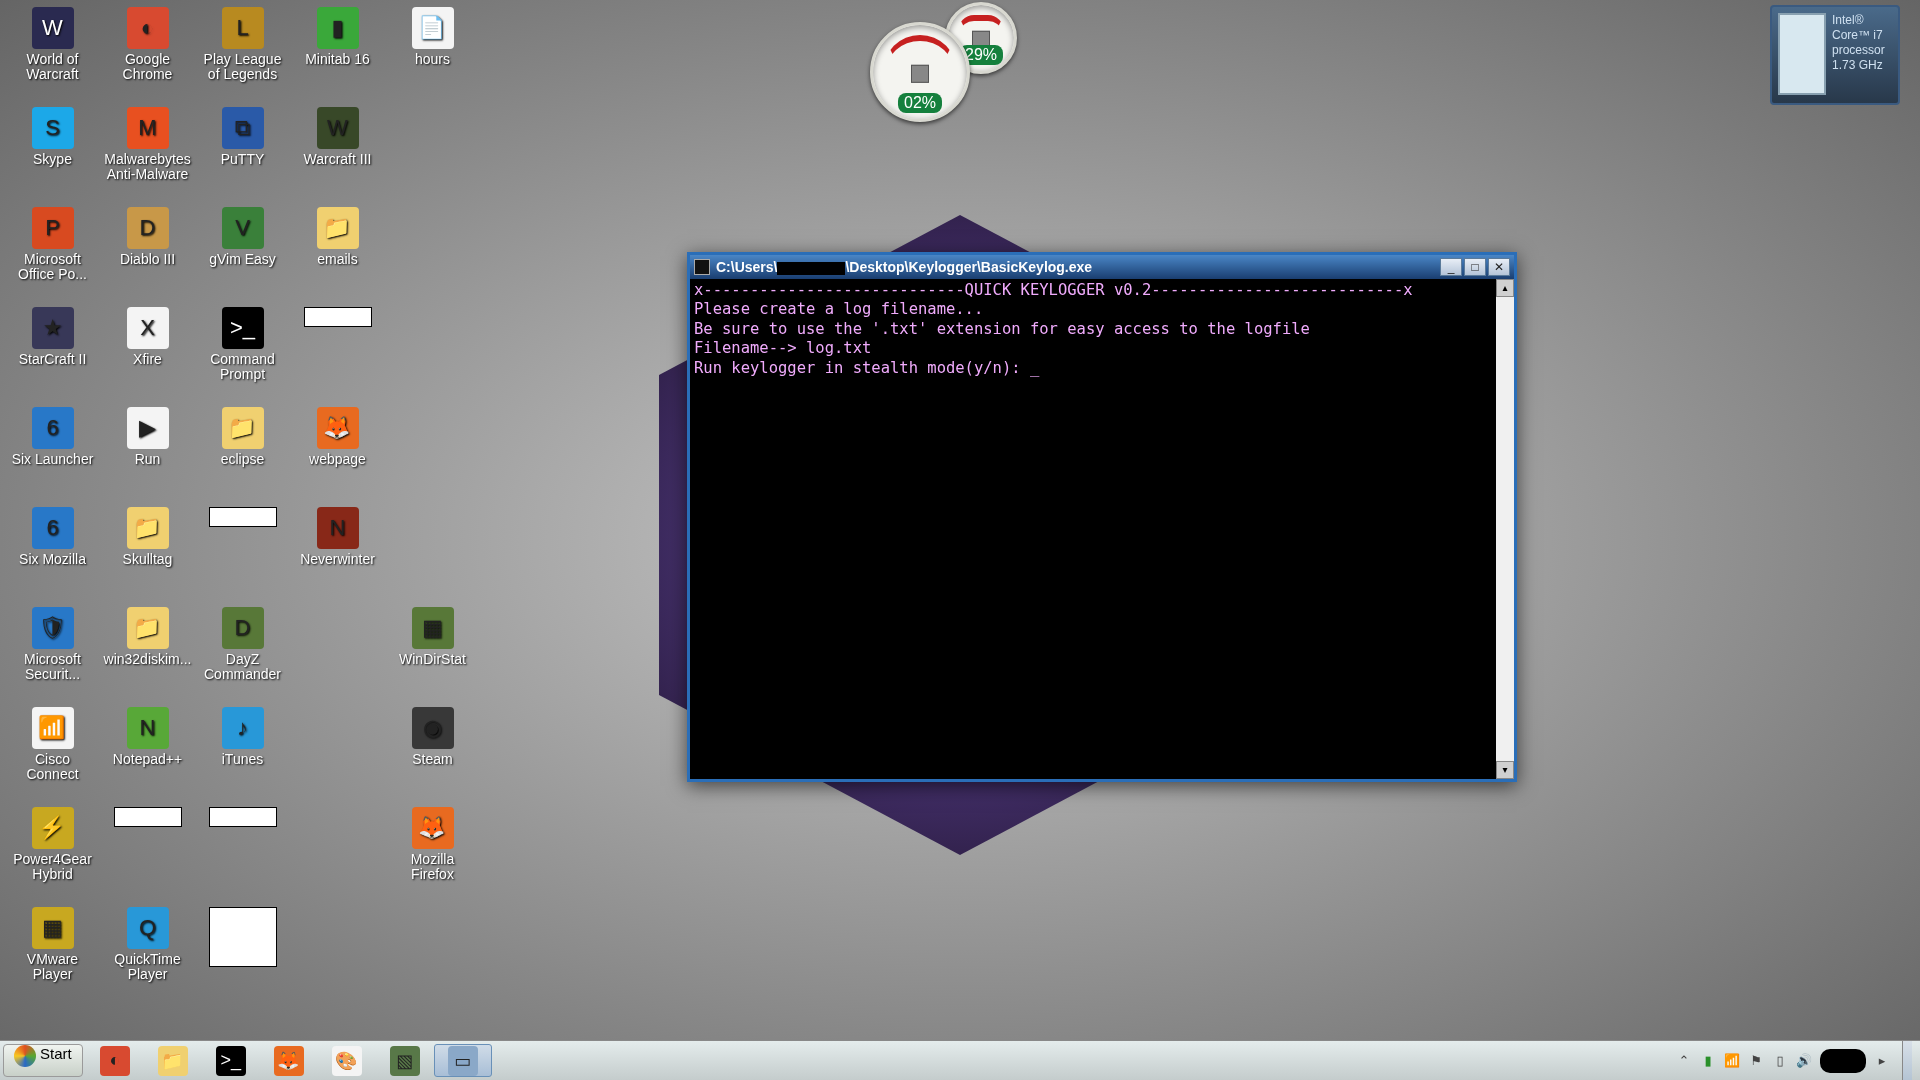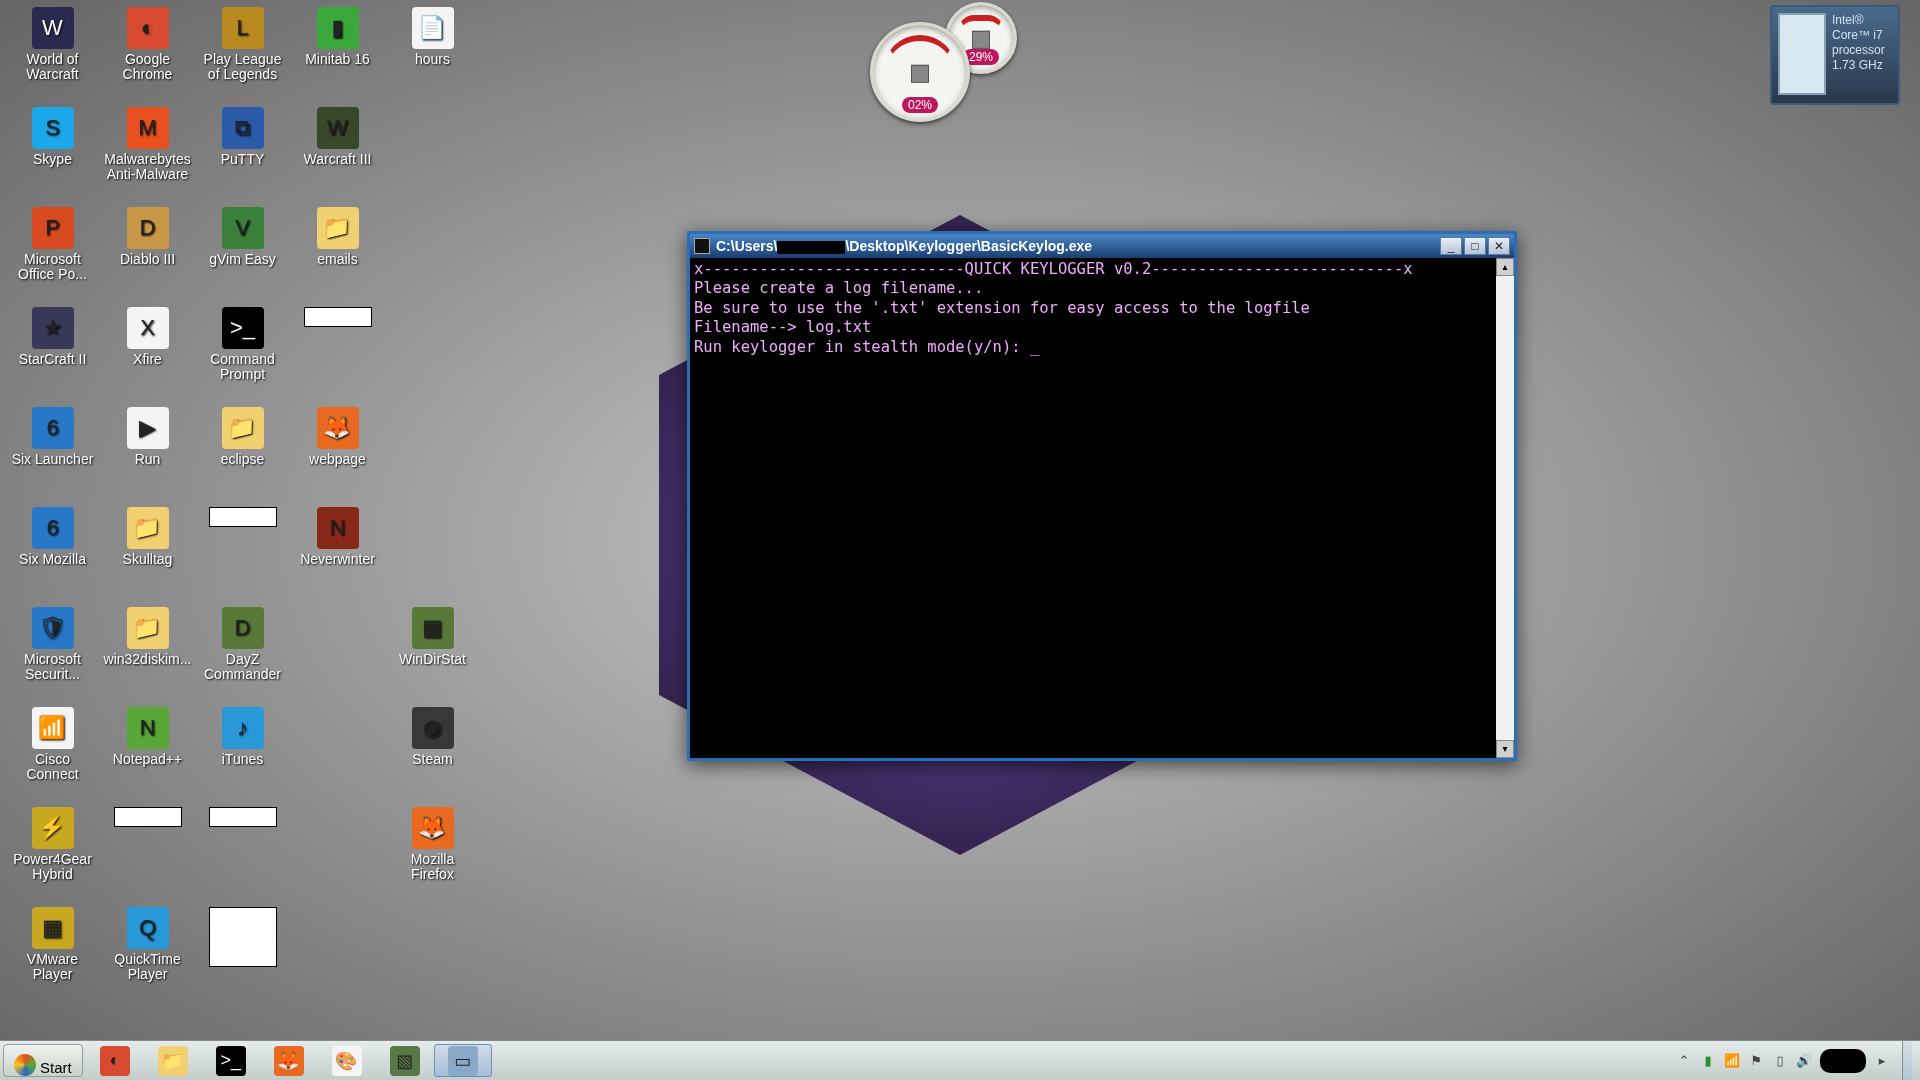--- a/index.html
+++ b/index.html
@@ -42,21 +42,21 @@
 }
 .gauge.big { top: 20px; left: 0; }
 .gauge.small { width: 72px; height: 72px; top: 0; left: 75px; }
 .gauge::before {
   content: ""; position: absolute; inset: 10px 10px 40px 10px;
   border-top: 6px solid #c62020; border-left: 3px solid transparent;
   border-right: 3px solid transparent; border-radius: 50px 50px 0 0;
 }
 .gauge .reading {
   position:absolute; bottom:6px; left:50%; transform:translateX(-50%);
-  background:#be185d; color:#fff; font-size:12px; padding:1px 6px; border-radius:8px;
+  background:#15803d; color:#fff; font-size:16px; padding:1px 6px; border-radius:8px;
 }
 .gauge .cube {
   position:absolute; top:50%; left:50%; transform:translate(-50%,-40%);
   width:18px; height:18px; background:#888; border:1px solid #555;
 }
 
 
 .intel-gadget {
   position:absolute; top:5px; right:20px; width: 130px; height: 100px;
   background: linear-gradient(#4a6a8a,#28384a);
@@ -71,21 +71,21 @@
 
 .hexart {
   position:absolute; left:610px; top:215px; width:700px; height:640px;
   background: radial-gradient(ellipse at center, #6a4ab8 0%, #2a1848 70%);
   clip-path: polygon(50% 0%, 93% 25%, 93% 75%, 50% 100%, 7% 75%, 7% 25%);
   opacity: .92;
 }
 
 
 .console {
-  position:absolute; left:687px; top:231px; width:830px; background:#000;
+  position:absolute; left:687px; top:252px; width:830px; background:#000;
   border: 3px solid #2a6eb8; box-shadow: 0 4px 18px rgba(0,0,0,.6);
 }
 .titlebar {
   height:24px; background: linear-gradient(#4a86c6,#1a3e70);
   display:flex; align-items:center; color:#fff; font-size:14px;
   padding: 0 4px; gap:6px;
 }
 .titlebar .icon { width:16px; height:16px; background:#111; border:1px solid #aaa; }
 .titlebar .t { flex:1; font-weight: bold; }
 .titlebar .t .blk { display:inline-block; width:68px; height:13px; background:#000; vertical-align:middle; }
@@ -108,21 +108,21 @@
 .scrollbar .arrow { height:18px; background:#d0d0d0; border:1px solid #888; text-align:center; font-size:10px; line-height:16px; }
 .scrollbar .track { flex:1; background:#f0f0f0; }
 
 
 .taskbar {
   position:absolute; bottom:0; left:0; right:0; height:40px;
   background: linear-gradient(#e4ecec, #c4cccc); border-top:1px solid #888;
   display:flex; align-items:stretch;
 }
 .start {
-  display:flex; align-items:flex-end; gap:4px; padding:0 10px;
+  display:flex; align-items:flex-start; gap:4px; padding:0 10px;
   background: linear-gradient(#f0f4f0,#c8d0c8); border:1px solid #9a9a9a; margin:3px;
   border-radius:4px; font-size:15px; cursor:pointer;
 }
 .start .orb {
   width:22px; height:22px; border-radius:50%;
   background: conic-gradient(#e05020, #58a830, #2868c8, #f8c820, #e05020);
 }
 .tbtn {
   width:58px; margin:3px 0; border:1px solid transparent;
   display:flex; align-items:center; justify-content:center; cursor:pointer;

